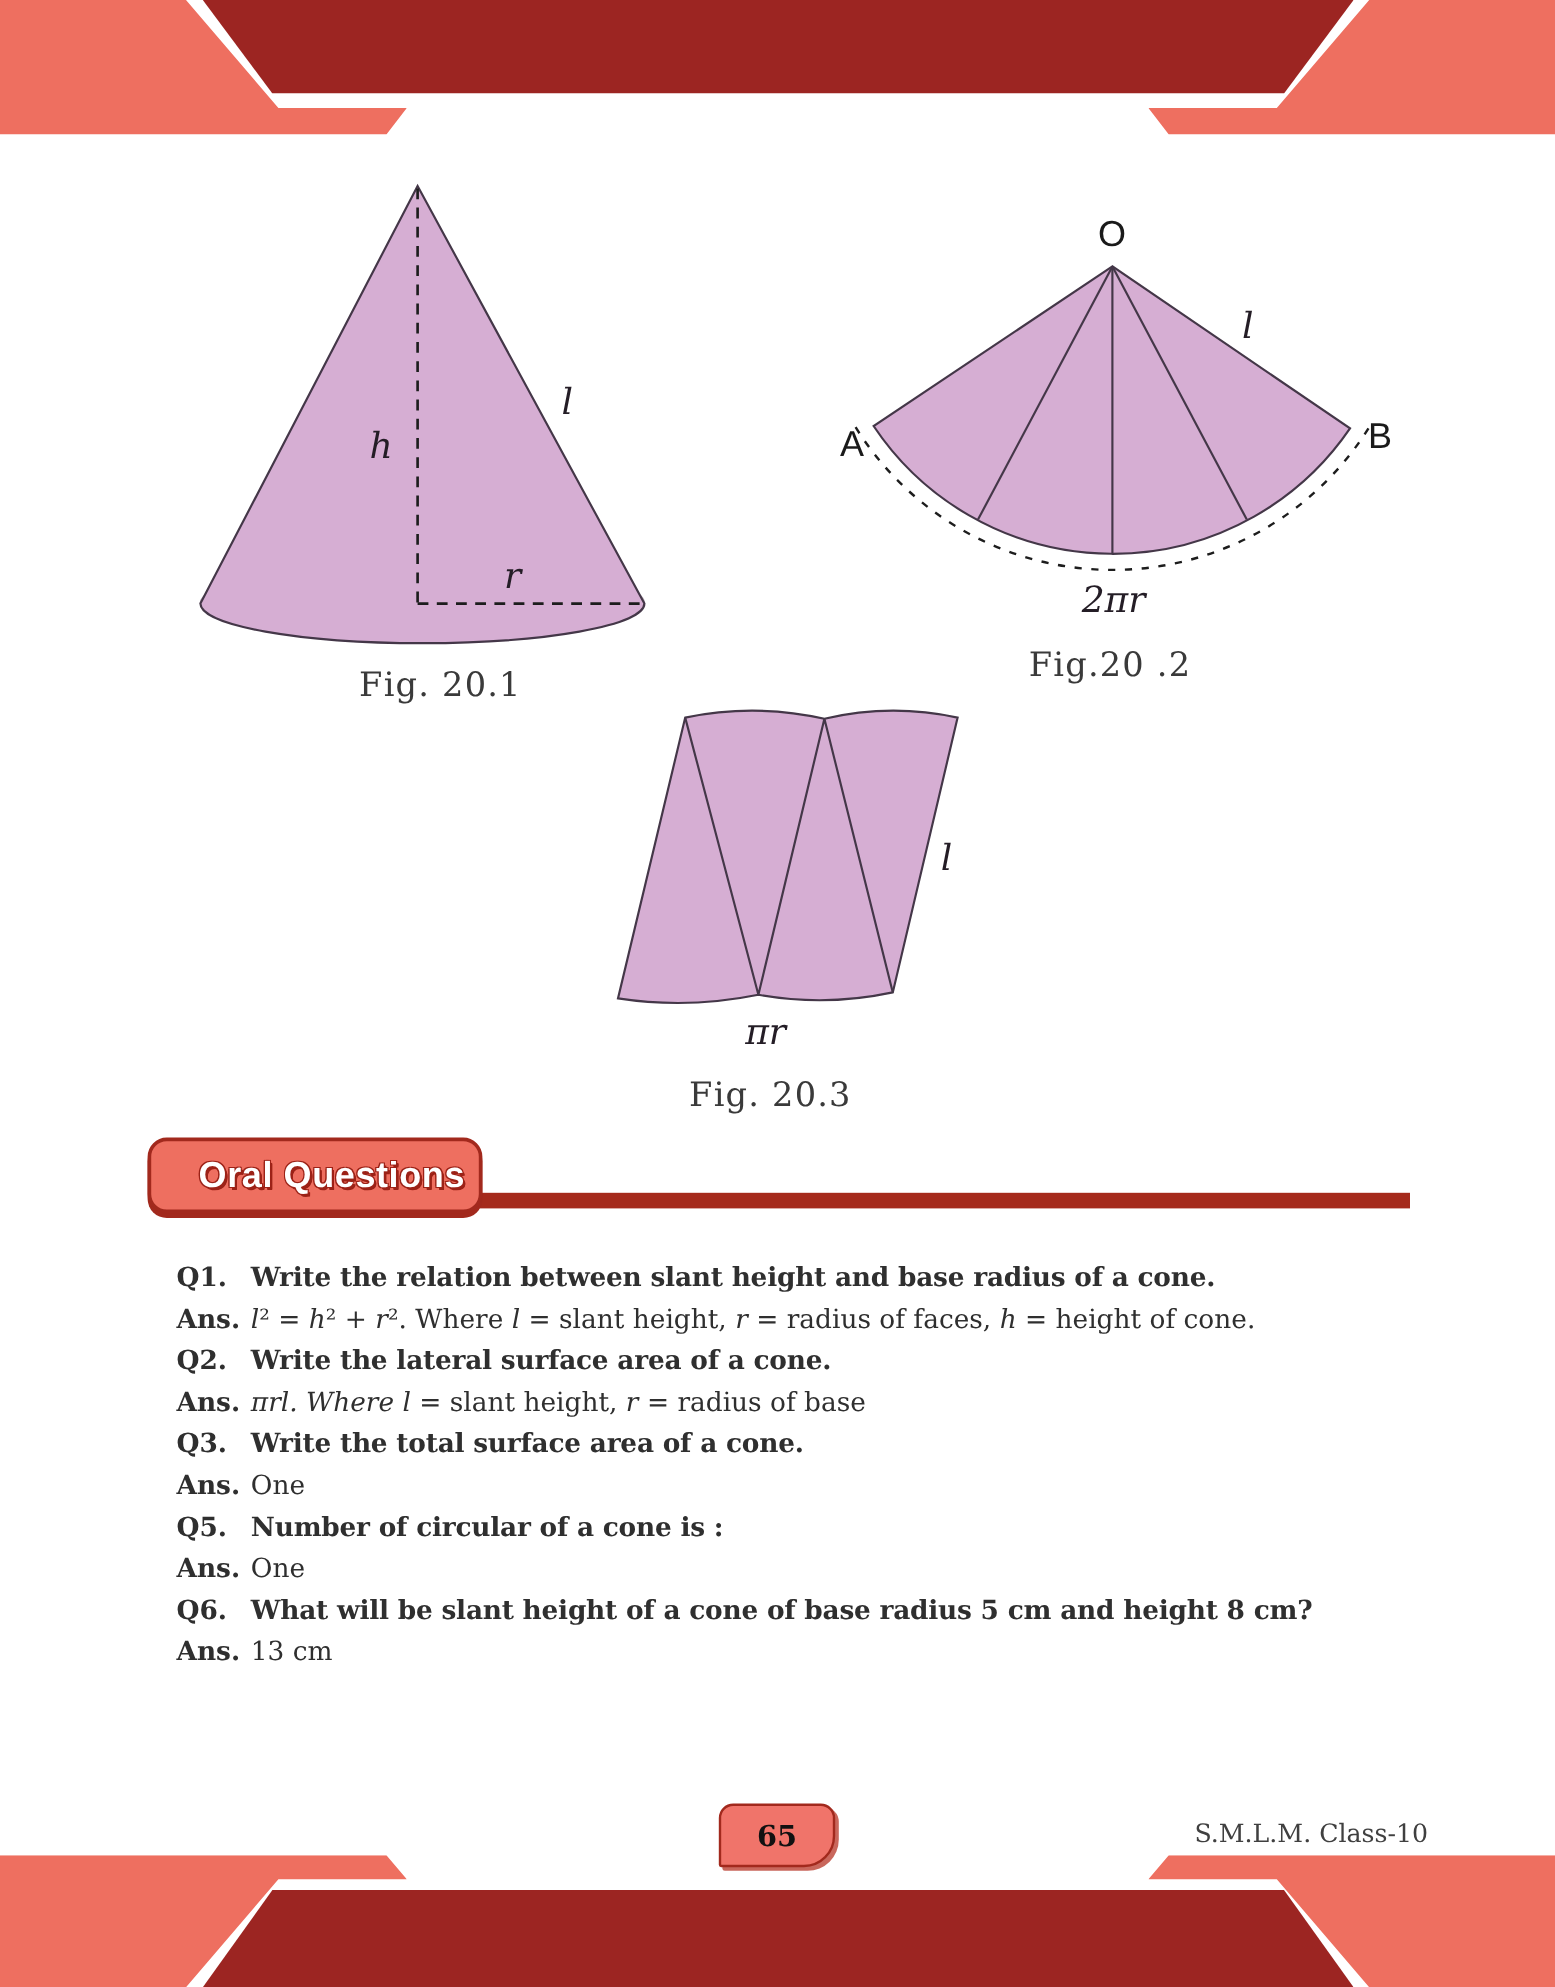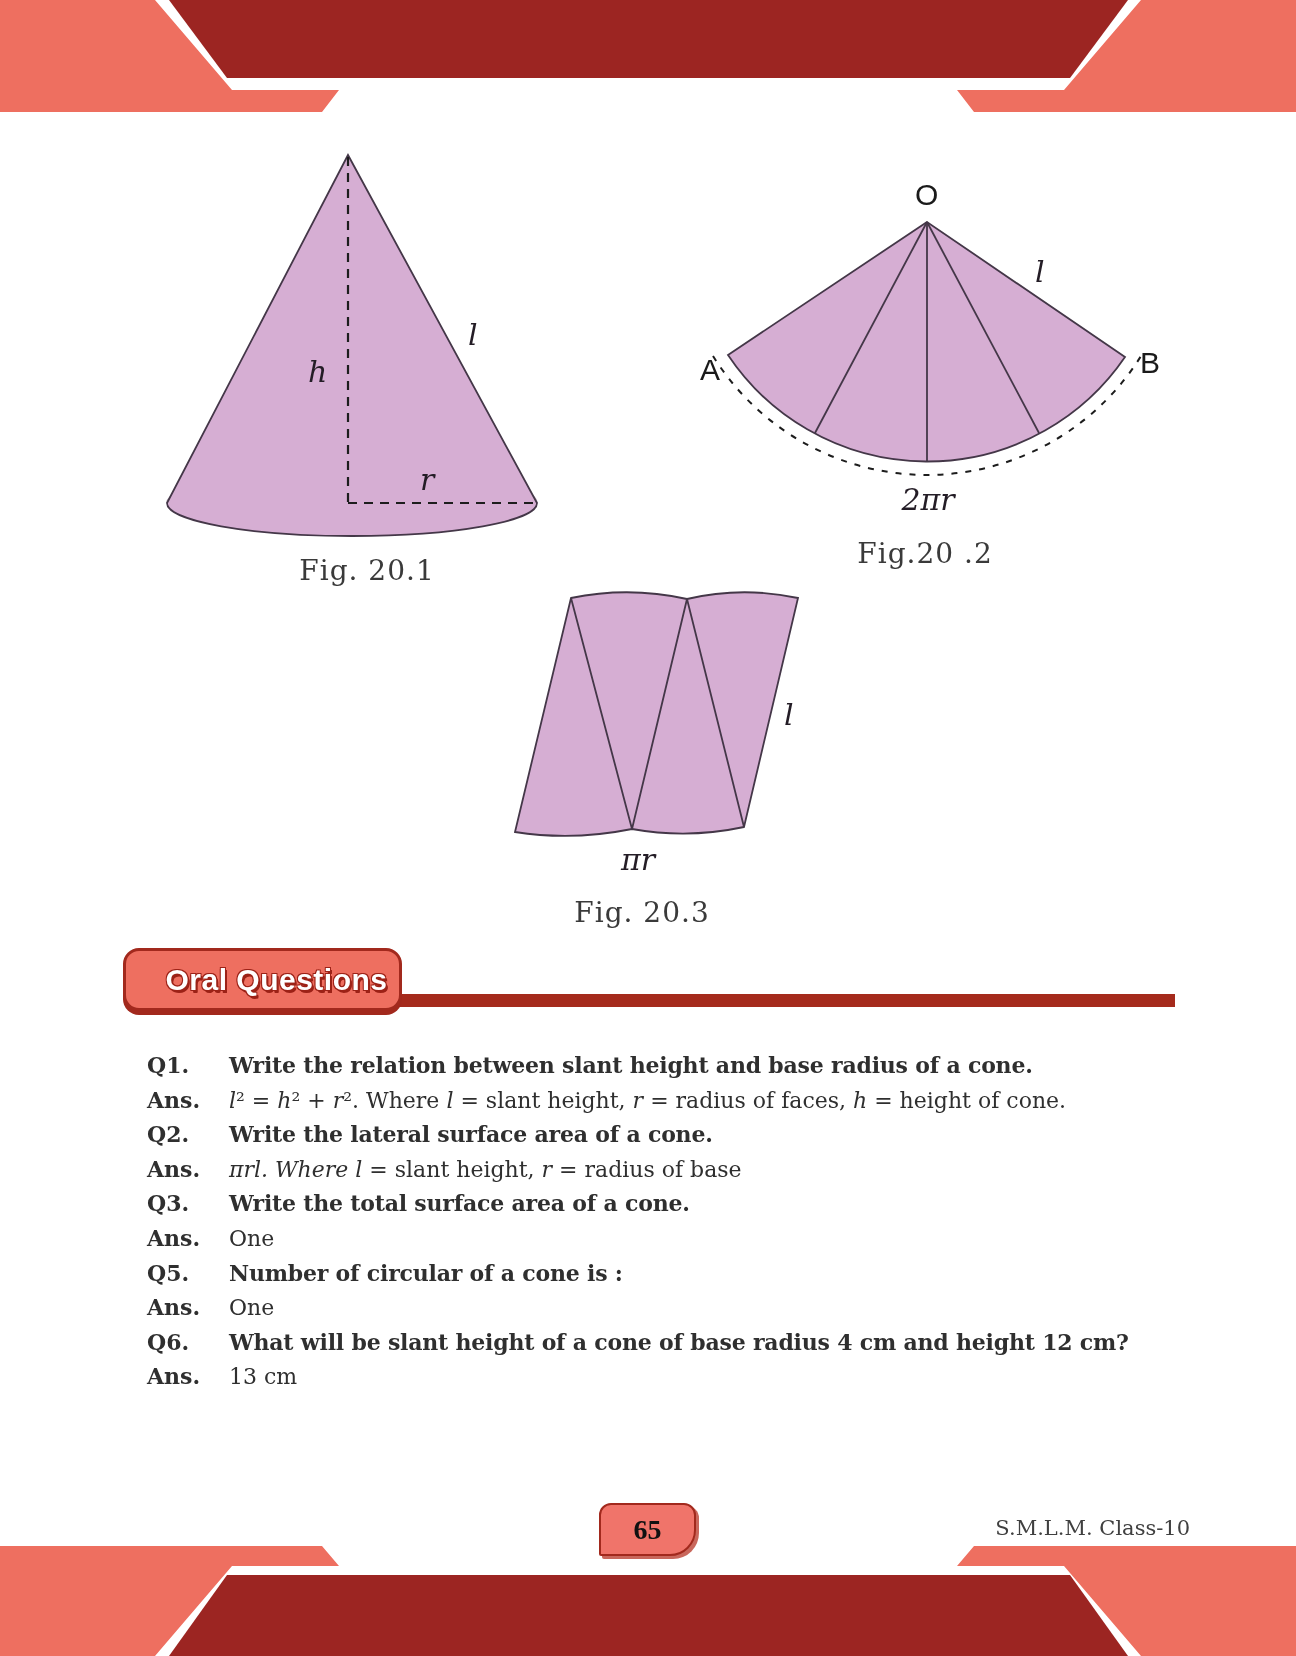--- a/index.html
+++ b/index.html
@@ -33,27 +33,27 @@
   #oral-bar{position:absolute;left:280px;top:994px;width:895px;height:13px;background:var(--bar-red);}
   #oral-badge{position:absolute;left:123px;top:948px;width:245px;height:57px;
               background:var(--salmon);border:3px solid #a2291d;border-radius:16px;
               box-shadow:0 4px 0 #a2291d;display:flex;align-items:center;justify-content:center;padding-left:28px;}
   #oral-badge span{font-family:"Liberation Sans","DejaVu Sans",sans-serif;font-weight:bold;
               font-size:30px;color:#ffffff;letter-spacing:0.5px;
               text-shadow:2px 2px 0 #9c2217,-1px 1px 0 #9c2217,1px -1px 0 #9c2217,-1px -1px 0 #9c2217,2px 3px 0 #9c2217;}
   #qa{position:absolute;left:147px;top:1048px;width:1060px;}
   .qa-row{height:34.6px;line-height:34.6px;white-space:nowrap;font-size:22px;}
   .qa-row .qa-label{display:inline-block;width:62px;font-weight:bold;}
-  .qa-row .qa-text{margin-left:20px;}
+  .qa-row .qa-text{margin-left:0;}
   .qa-row.q .qa-text{font-weight:bold;letter-spacing:-0.2px;}
   .qa-row .it{font-style:italic;}
   #page-badge{position:absolute;left:599px;top:1503px;width:93px;height:49px;
               background:#f0746a;border:2px solid #a2291d;border-radius:12px 12px 26px 2px;
               box-shadow:3px 3px 0 #c9675c;display:flex;align-items:center;justify-content:center;}
-  #page-badge span{font-weight:bold;font-size:28px;color:#111111;font-family:Liberation Serif, serif;}
+  #page-badge span{font-weight:bold;font-size:24px;color:#111111;}
   #edition{position:absolute;top:1516px;right:106px;font-size:21px;color:#404040;}
 </style>
 </head>
 <body>
 
 <div id="page">
 
   <div class="deco deco-top">
     <div class="shape darkred" style="clip-path:polygon(169px 0,1128px 0,1070px 78px,227px 78px);"></div>
     <div class="shape salmon" style="clip-path:polygon(0 0,155px 0,232px 90px,339px 90px,322px 112px,0 112px);"></div>
@@ -100,21 +100,21 @@
 
   <div id="qa">
       <div class="qa-row q"><span class="qa-label">Q1.</span><span class="qa-text"><span>Write the relation between slant height and base radius of a cone.</span></span></div>
       <div class="qa-row a"><span class="qa-label">Ans.</span><span class="qa-text"><span class="it">l</span><span>² = </span><span class="it">h</span><span>² + </span><span class="it">r</span><span>². Where </span><span class="it">l</span><span> = slant height, </span><span class="it">r</span><span>  = radius of faces, </span><span class="it">h</span><span> = height of cone.</span></span></div>
       <div class="qa-row q"><span class="qa-label">Q2.</span><span class="qa-text"><span>Write the lateral surface area of a cone.</span></span></div>
       <div class="qa-row a"><span class="qa-label">Ans.</span><span class="qa-text"><span class="it">πrl. Where l</span><span> = slant height, </span><span class="it">r</span><span> = radius of base</span></span></div>
       <div class="qa-row q"><span class="qa-label">Q3.</span><span class="qa-text"><span>Write the total surface area of a cone.</span></span></div>
       <div class="qa-row a"><span class="qa-label">Ans.</span><span class="qa-text"><span>One</span></span></div>
       <div class="qa-row q"><span class="qa-label">Q5.</span><span class="qa-text"><span>Number of circular of a cone is :</span></span></div>
       <div class="qa-row a"><span class="qa-label">Ans.</span><span class="qa-text"><span>One</span></span></div>
-      <div class="qa-row q"><span class="qa-label">Q6.</span><span class="qa-text"><span>What will be slant height of a cone of base radius 4 cm and height 12 cm?</span></span></div>
+      <div class="qa-row q"><span class="qa-label">Q6.</span><span class="qa-text"><span>What will be slant height of a cone of base radius 5 cm and height 8 cm?</span></span></div>
       <div class="qa-row a"><span class="qa-label">Ans.</span><span class="qa-text"><span>13 cm</span></span></div>
     </div>
 
   <div id="page-badge">
     <span>65</span>
   </div>
   <div id="edition">S.M.L.M. Class-10</div>
 
   <div class="deco deco-bottom">
     <div class="shape darkred" style="clip-path:polygon(227px 39px,1070px 39px,1128px 120px,169px 120px);"></div>

